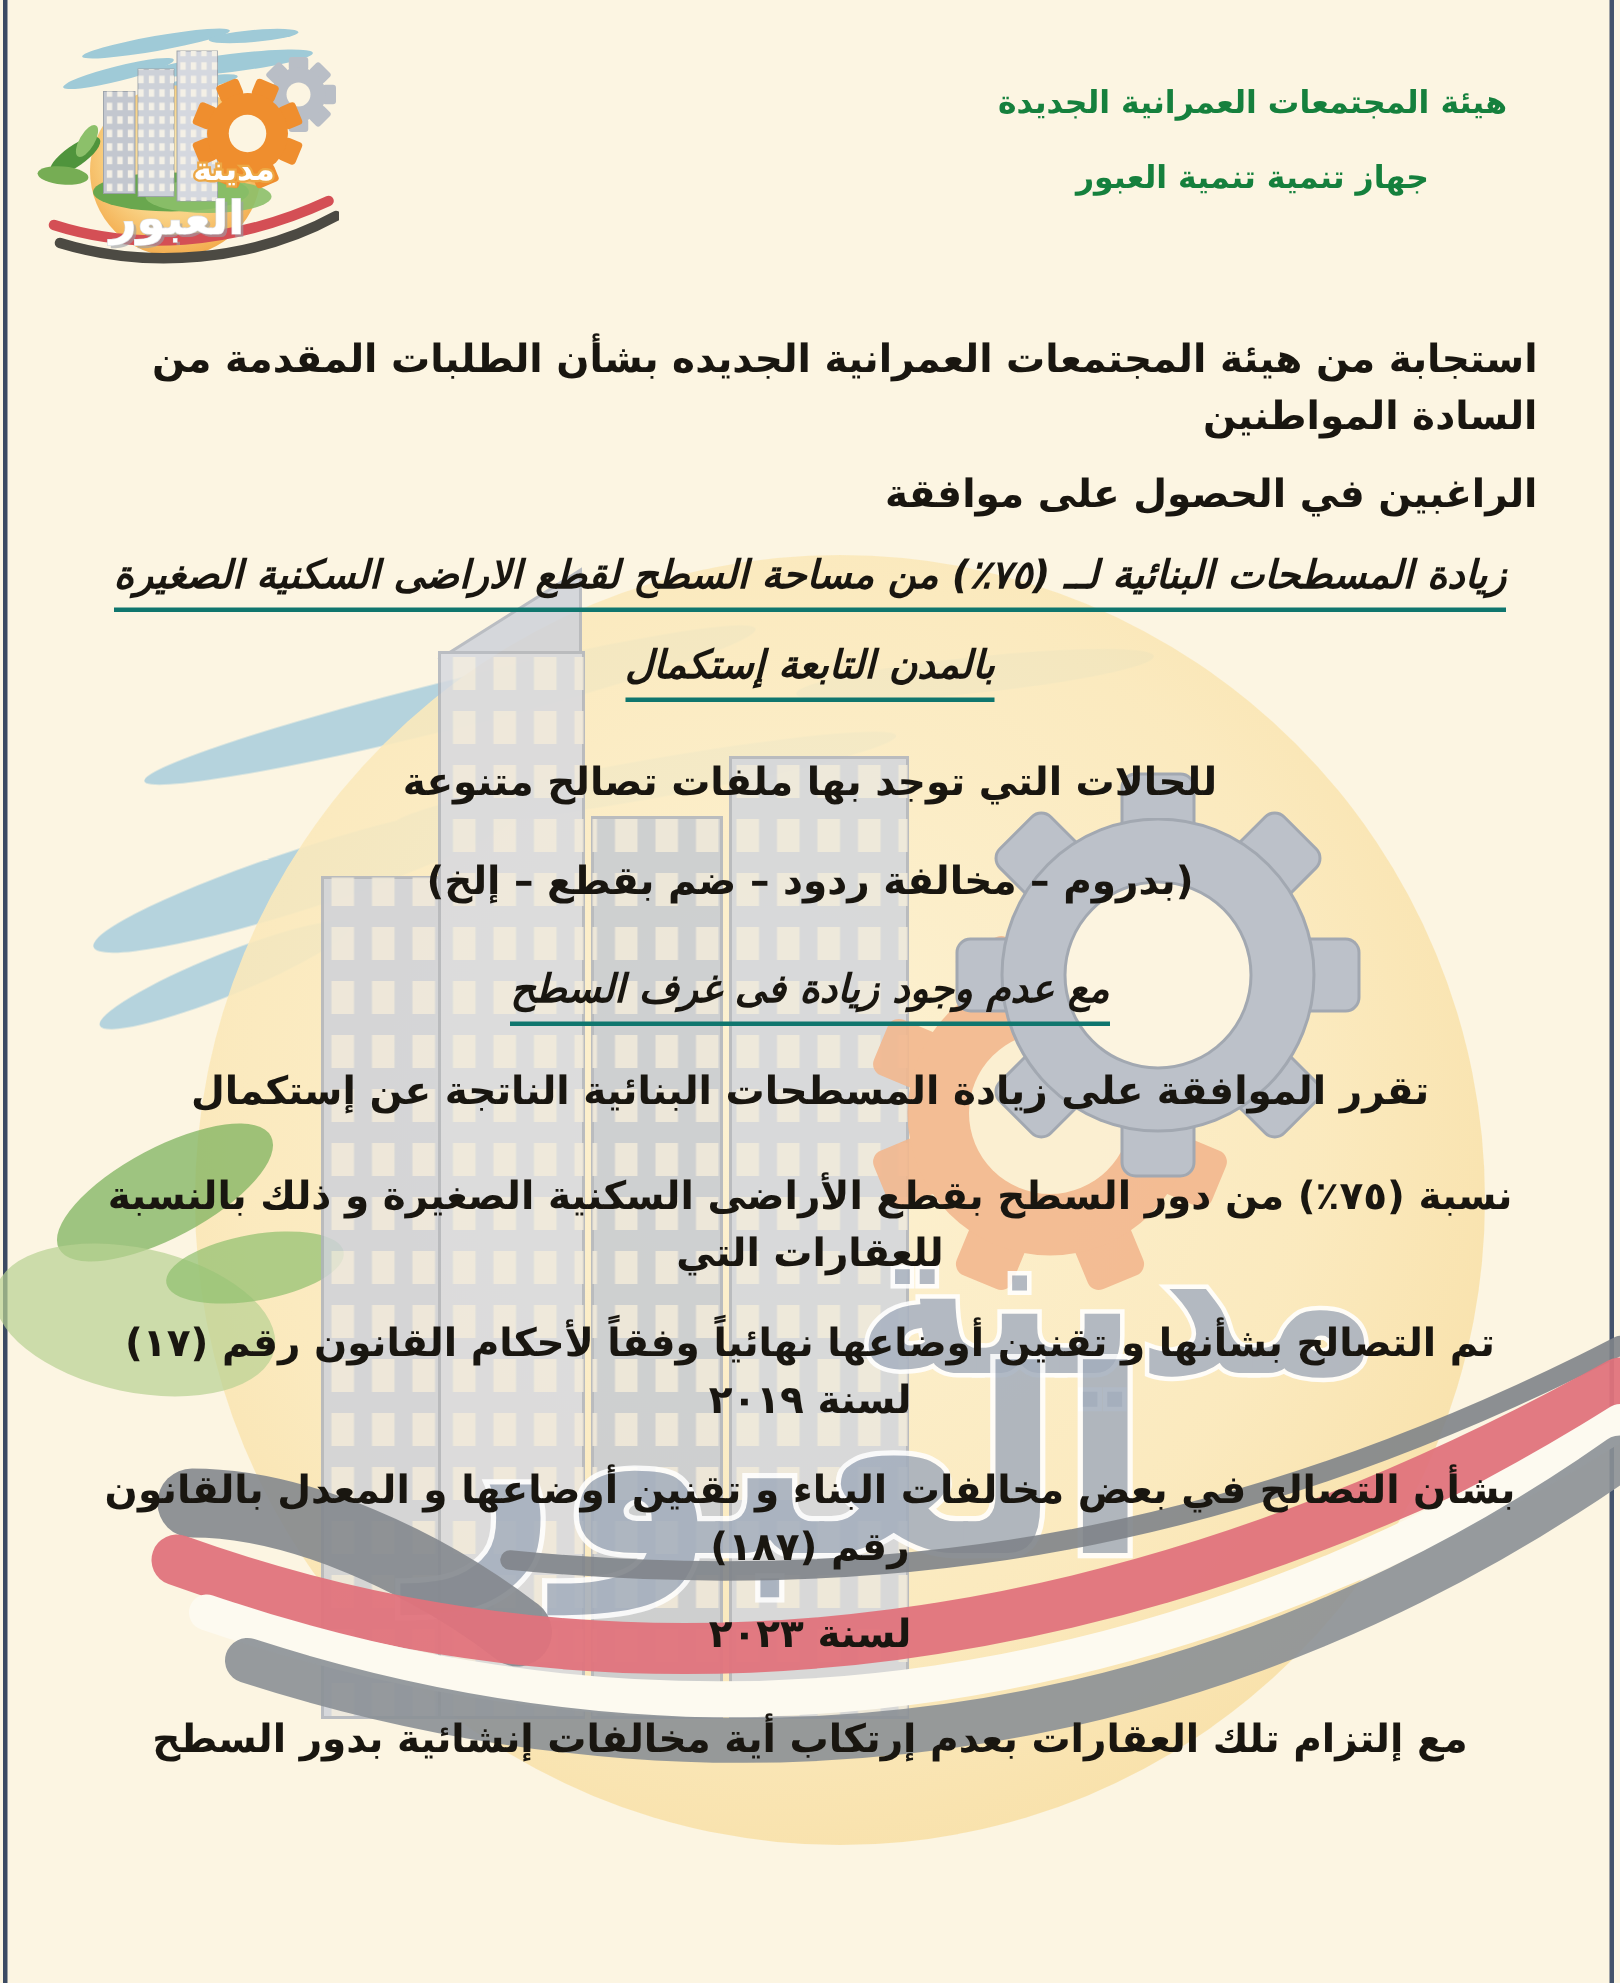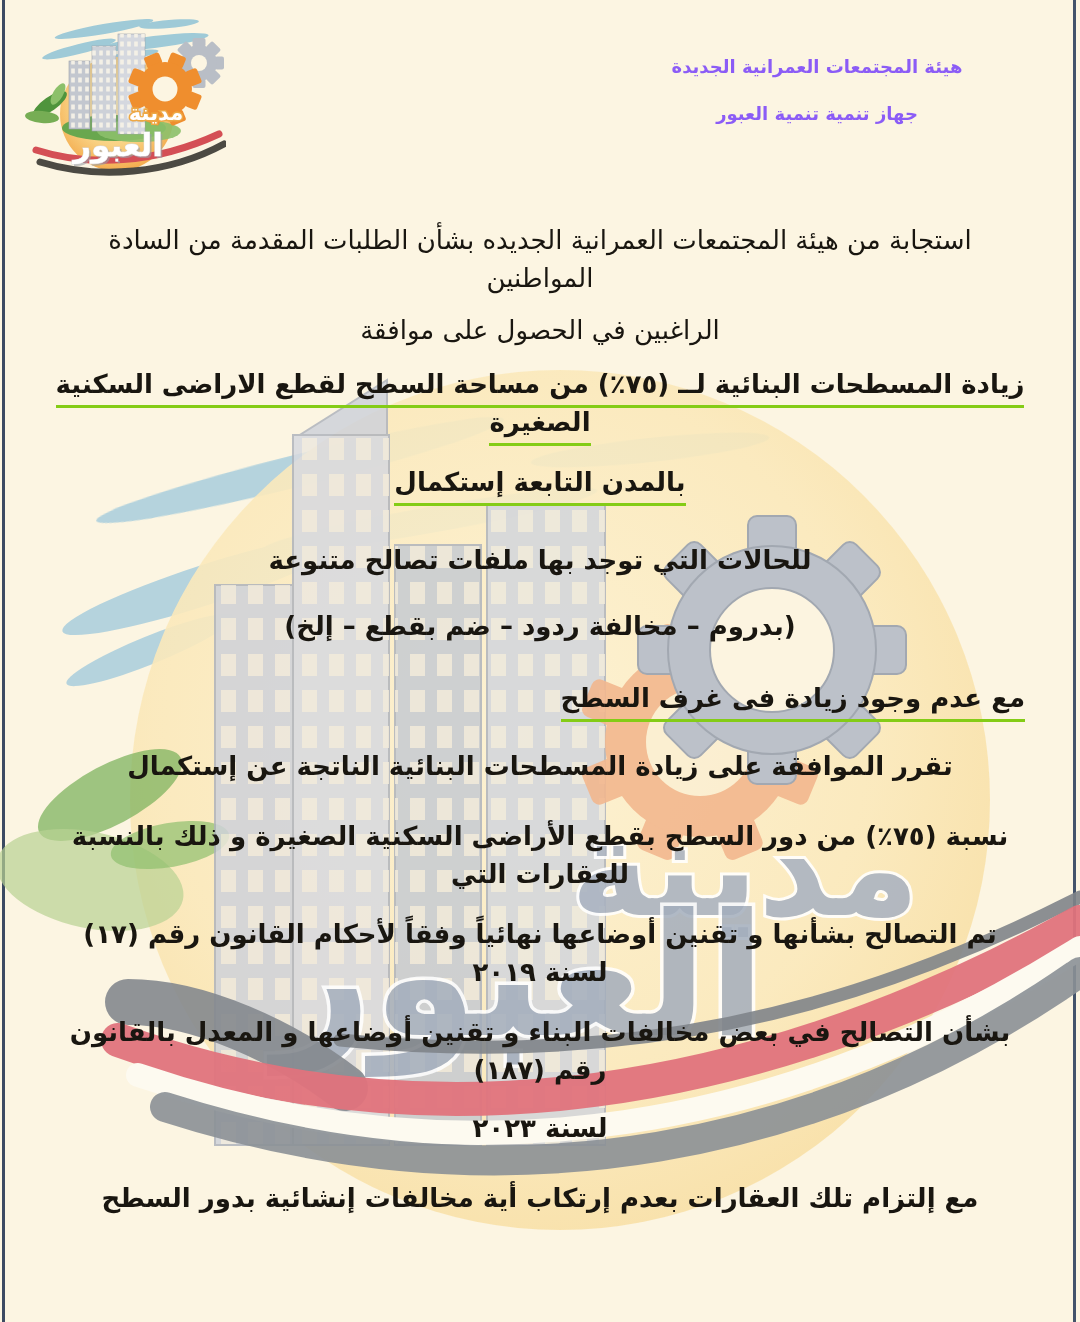--- a/index.html
+++ b/index.html
@@ -7,34 +7,34 @@
     position:relative;width:1080px;height:1322px;overflow:hidden;
     background:#fcf5e2;
     font-family:"DejaVu Sans","Liberation Sans",sans-serif;
   }
   .edge{position:absolute;top:0;bottom:0;width:3px;background:#3c4a62;}
   .edge.left{left:2px;}
   .edge.right{right:4px;background:#44536b;}
   svg.watermark{position:absolute;left:0;top:0;width:1080px;height:1322px;z-index:1;}
   svg.logo{position:absolute;left:14px;top:4px;width:212px;height:188px;z-index:3;}
   .letterhead{
-    position:absolute;top:56px;right:78px;width:370px;z-index:3;
-    direction:rtl;text-align:center;color:#8b5cf6;font-weight:bold;font-size:18px;
+    position:absolute;top:56px;right:60px;width:370px;z-index:3;
+    direction:rtl;text-align:center;color:#15803d;font-weight:bold;font-size:21px;
   }
   .letterhead .lh2{margin-top:26px;}
   .content{
     position:absolute;top:221px;left:55px;right:55px;z-index:2;
     direction:rtl;text-align:center;color:#191610;font-size:26px;
   }
   .ln{line-height:38px;font-weight:700;}
-  .ln.r{font-weight:400;}
-  .ln .u{border-bottom:3px solid #84cc16;padding-bottom:6px;}
+  .ln.r{font-weight:700;text-align:right;}
+  .ln .u{border-bottom:3px solid #0f766e;padding-bottom:6px;font-style:italic;}
   .mt8{margin-top:20px;}  .mt14{margin-top:14px;} .mt16{margin-top:16px;}
   .mt22{margin-top:22px;} .mt26{margin-top:40px;} .mt28{margin-top:28px;}
-  .mt30{margin-top:30px;} .mt32{margin-top:32px;} .mt34{margin-top:34px;text-align:right;}
+  .mt30{margin-top:30px;} .mt32{margin-top:32px;} .mt34{margin-top:34px;}
 </style>
 </head>
 <body>
 
 <div class="page">
 
   <svg class="watermark" viewBox="0 0 1080 1322" aria-hidden="true">
     <defs>
       <radialGradient id="sun" cx="45%" cy="42%" r="62%">
         <stop offset="0%" stop-color="#fdf2d2"></stop>

